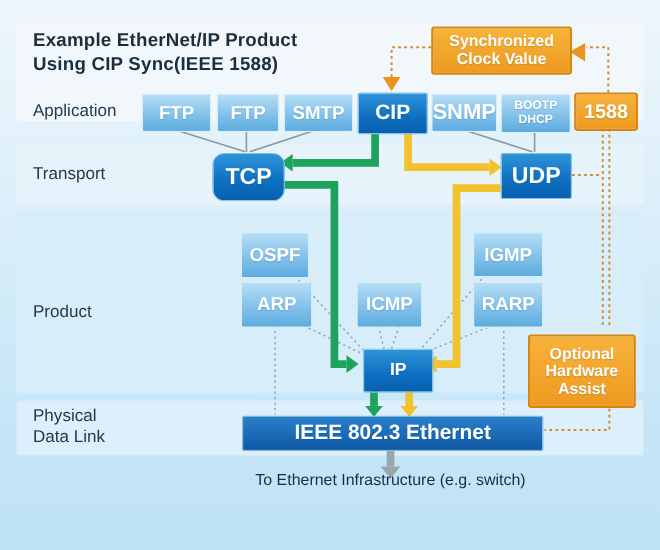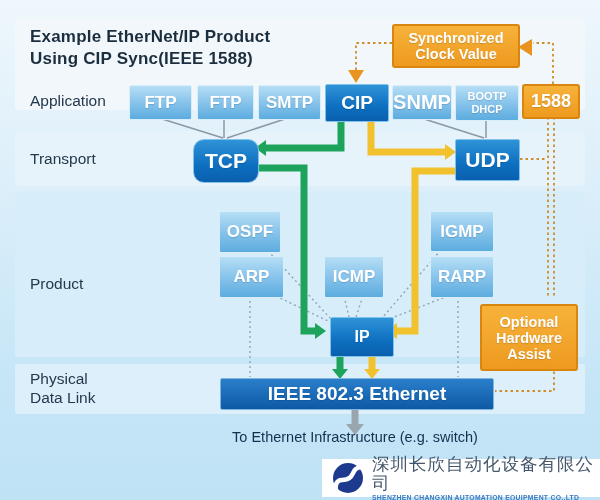--- a/index.html
+++ b/index.html
@@ -140,24 +140,14 @@
   <div class="node ob" style="left:480px;top:304px;width:94px;height:63px;font-size:14.5px;line-height:16px;">
     <span>Optional</span>
     <span>Hardware</span>
     <span>Assist</span>
   </div>
 
   <div class="node eth" style="left:220px;top:378px;width:272px;height:30px;font-size:19px;">IEEE 802.3 Ethernet</div>
 
   <div class="caption">To Ethernet Infrastructure (e.g. switch)</div>
 
-  <div class="footer">
-    <svg width="36" height="36" viewBox="0 0 36 36" style="margin:0 6px 0 8px;flex:0 0 auto;">
-      <circle cx="18" cy="18" r="15" fill="#1e3a8f"></circle>
-      <path d="M31 7 C 20 8, 26 20, 12 20 C 6 20, 5 26, 6 30" stroke="#ffffff" stroke-width="4.5" fill="none"></path>
-    </svg>
-    <div>
-      <span class="cn l1">深圳长欣自动化设备有限公司</span>
-      <span class="en l1">SHENZHEN CHANGXIN AUTOMATION EQUIPMENT CO.,LTD</span>
-    </div>
-  </div>
 
 </div>
 
 </body></html>

